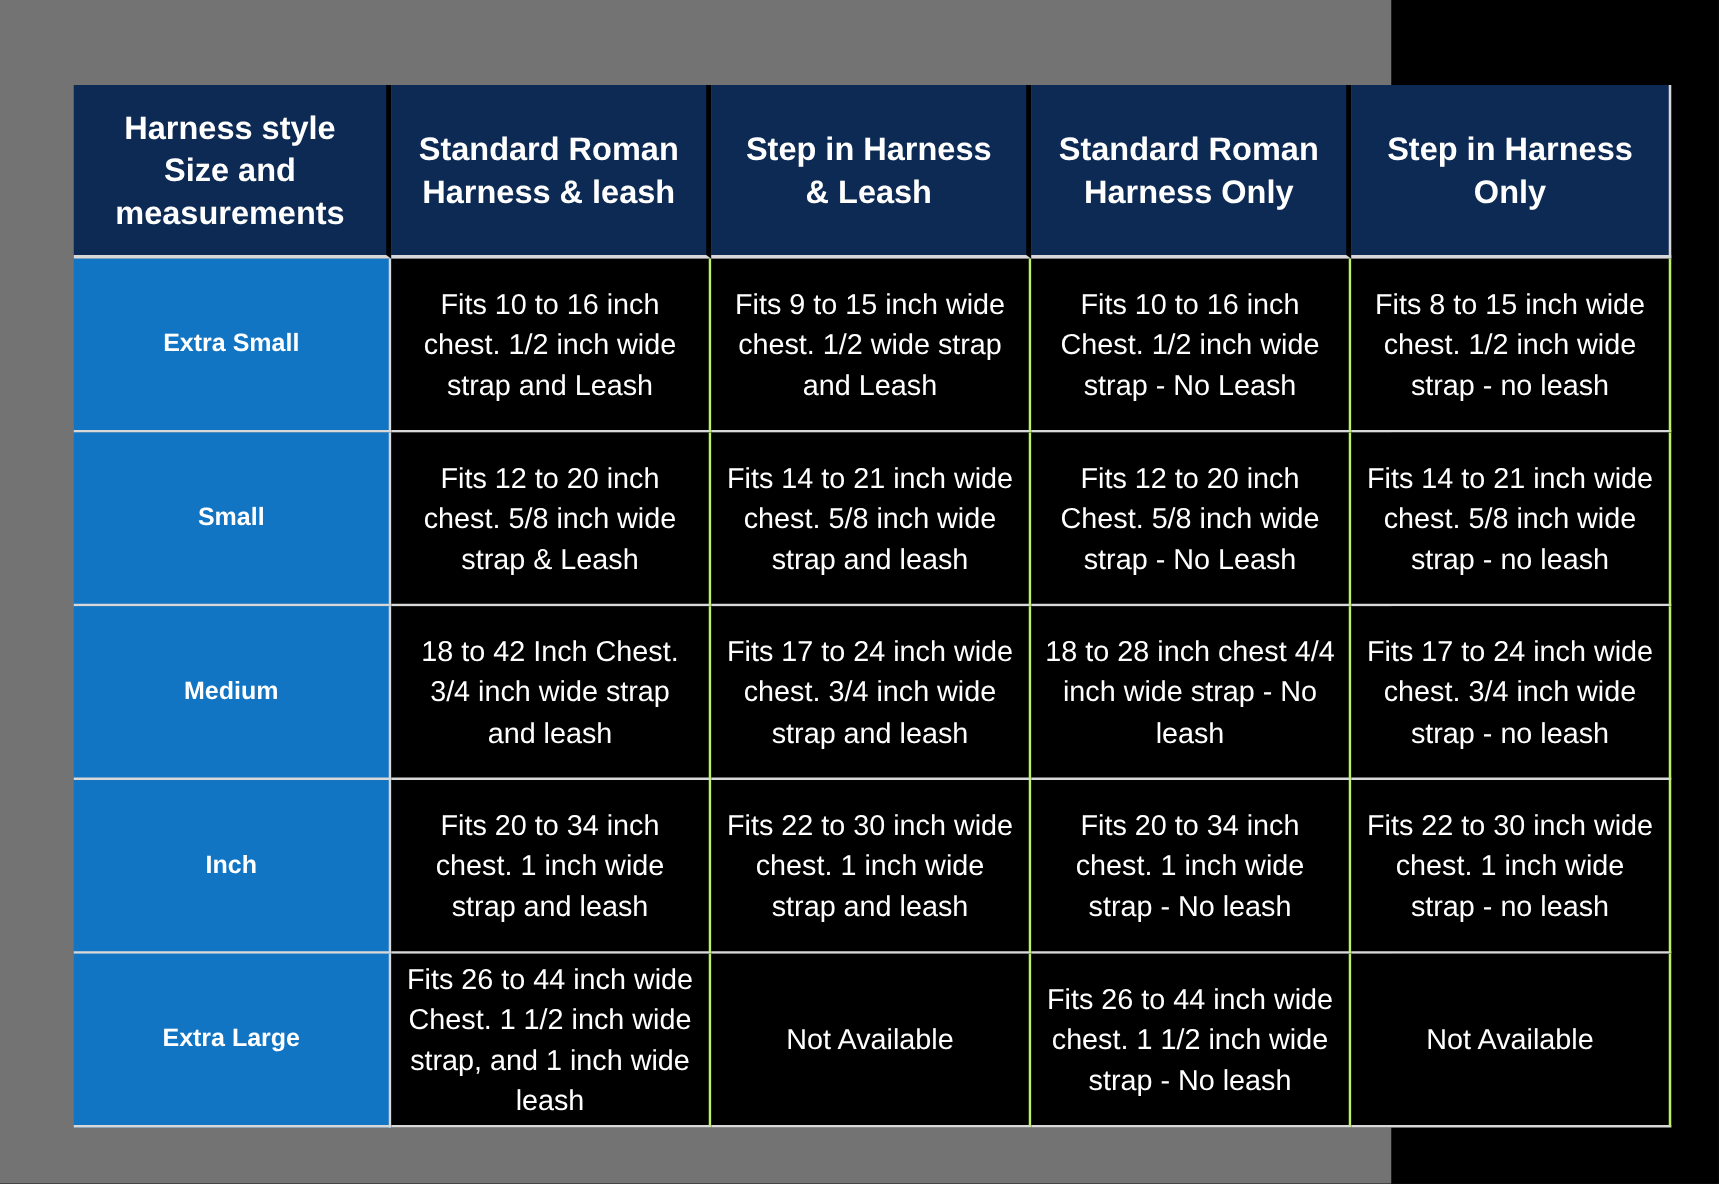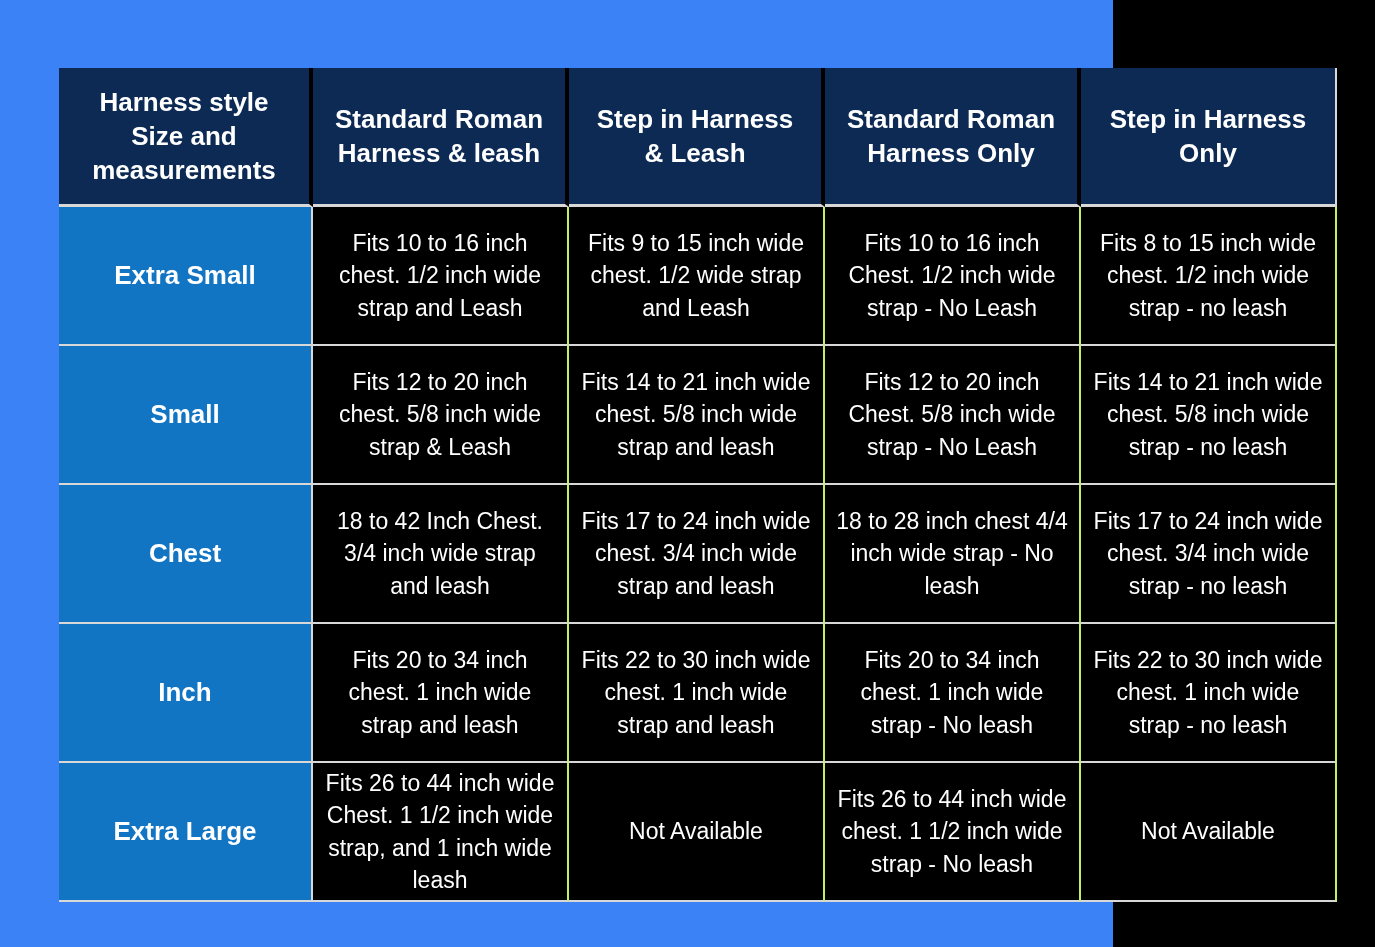--- a/index.html
+++ b/index.html
@@ -8,21 +8,21 @@
     background: #000000;
     width: 1375px;
     height: 947px;
     overflow: hidden;
     font-family: "Liberation Sans", sans-serif;
   }
   .stage {
     position: relative;
     width: 1113px;
     height: 947px;
-    background: #3b82f6;
+    background: #737373;
   }
   .table-wrap {
     position: absolute;
     left: 59px;
     top: 68px;
   }
   table.sizing {
     border-collapse: separate;
     border-spacing: 0;
     table-layout: fixed;
@@ -48,21 +48,21 @@
     border-bottom: 3px solid #d8d8d8;
     border-right: 4px solid #000000;
     padding: 0 4px;
   }
   th.col-header:last-child {
     border-right: 2px solid #d8d8d8;
   }
   td.size-cell {
     background: #1175c4;
     font-weight: bold;
-    font-size: 26px;
+    font-size: 20px;
     border-bottom: 2px solid #d8d8d8;
     border-right: 2px solid #d8d8d8;
     padding: 0 6px;
     margin-left: 11px;
   }
   td.data-cell {
     background: #000000;
     font-size: 23px;
     line-height: 1.4;
     border-bottom: 2px solid #d8d8d8;
@@ -107,21 +107,21 @@
           <td class="data-cell">Fits 8 to 15 inch wide chest. 1/2 inch wide strap - no leash</td>
         </tr>
         <tr>
           <td class="size-cell">Small</td>
           <td class="data-cell">Fits 12 to 20 inch chest. 5/8 inch wide strap &amp; Leash</td>
           <td class="data-cell">Fits 14 to 21 inch wide chest. 5/8 inch wide strap and leash</td>
           <td class="data-cell">Fits 12 to 20 inch Chest. 5/8 inch wide strap - No Leash</td>
           <td class="data-cell">Fits 14 to 21 inch wide chest. 5/8 inch wide strap - no leash</td>
         </tr>
         <tr>
-          <td class="size-cell">Chest</td>
+          <td class="size-cell">Medium</td>
           <td class="data-cell">18 to 42 Inch Chest. 3/4 inch wide strap and leash</td>
           <td class="data-cell">Fits 17 to 24 inch wide chest. 3/4 inch wide strap and leash</td>
           <td class="data-cell">18 to 28 inch chest 4/4 inch wide strap - No leash</td>
           <td class="data-cell">Fits 17 to 24 inch wide chest. 3/4 inch wide strap - no leash</td>
         </tr>
         <tr>
           <td class="size-cell">Inch</td>
           <td class="data-cell">Fits 20 to 34 inch chest. 1 inch wide strap and leash</td>
           <td class="data-cell">Fits 22 to 30 inch wide chest. 1 inch wide strap and leash</td>
           <td class="data-cell">Fits 20 to 34 inch chest. 1 inch wide strap - No leash</td>

